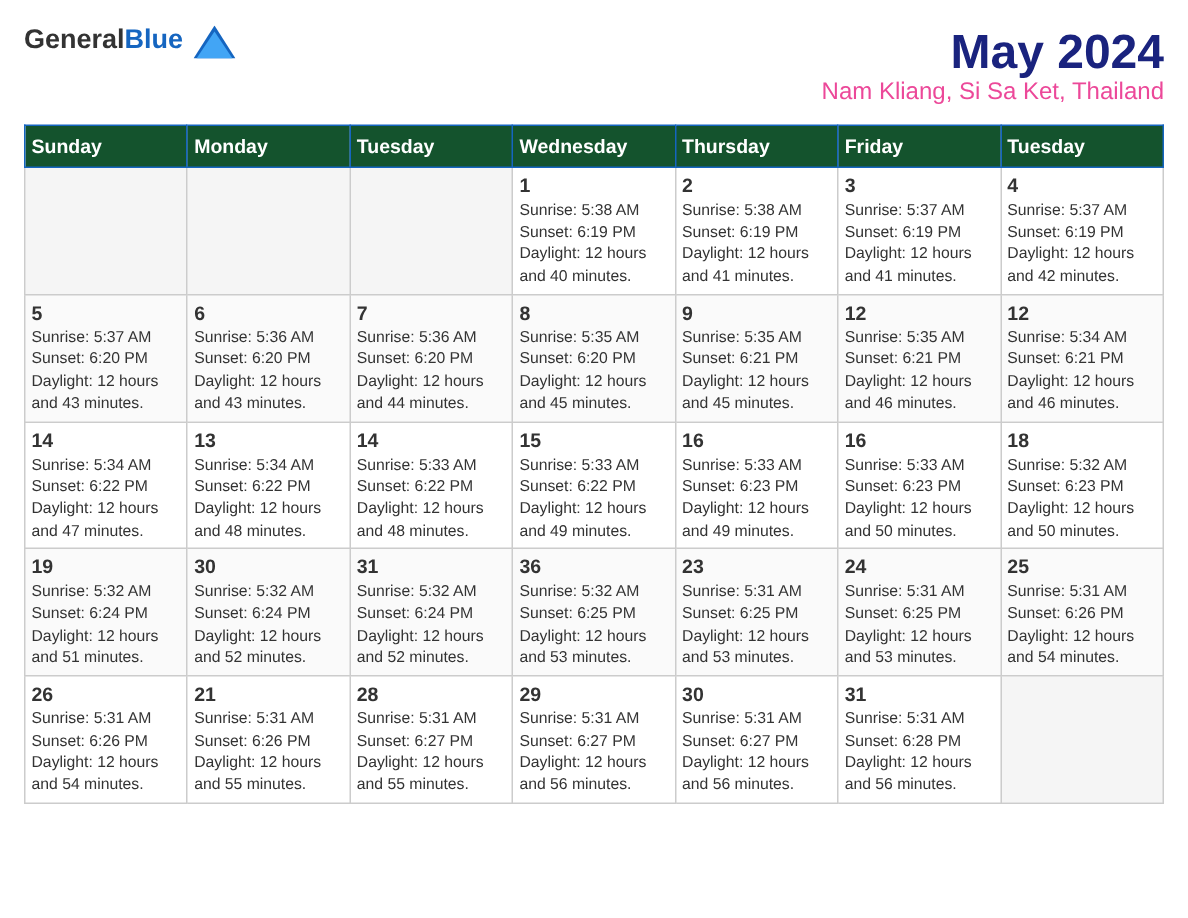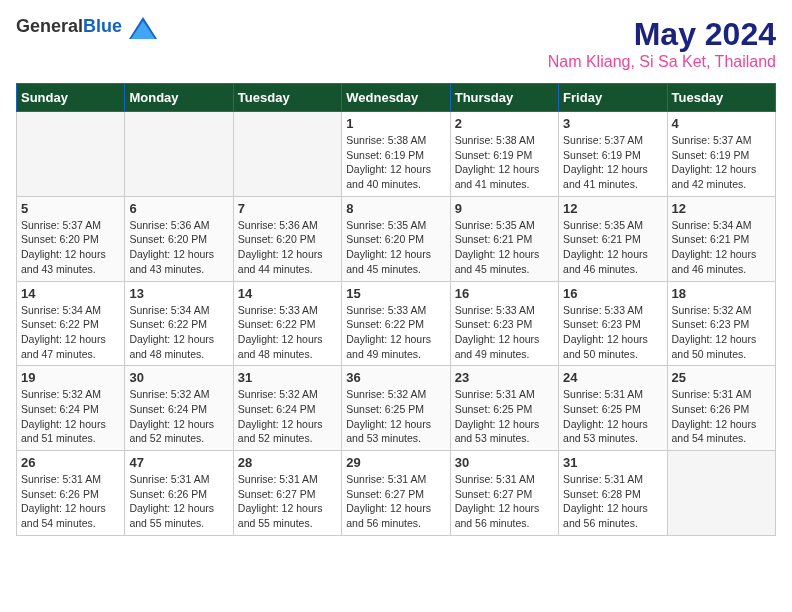--- a/index.html
+++ b/index.html
@@ -233,21 +233,21 @@
           <span class="day-number">25</span>
           <div class="day-info">Sunrise: 5:31 AM<br>Sunset: 6:26 PM<br>Daylight: 12 hours<br>and 54 minutes.</div>
         </td>
       </tr>
       <tr>
         <td>
           <span class="day-number">26</span>
           <div class="day-info">Sunrise: 5:31 AM<br>Sunset: 6:26 PM<br>Daylight: 12 hours<br>and 54 minutes.</div>
         </td>
         <td>
-          <span class="day-number">47</span>
+          <span class="day-number">21</span>
           <div class="day-info">Sunrise: 5:31 AM<br>Sunset: 6:26 PM<br>Daylight: 12 hours<br>and 55 minutes.</div>
         </td>
         <td>
           <span class="day-number">28</span>
           <div class="day-info">Sunrise: 5:31 AM<br>Sunset: 6:27 PM<br>Daylight: 12 hours<br>and 55 minutes.</div>
         </td>
         <td>
           <span class="day-number">29</span>
           <div class="day-info">Sunrise: 5:31 AM<br>Sunset: 6:27 PM<br>Daylight: 12 hours<br>and 56 minutes.</div>
         </td>

